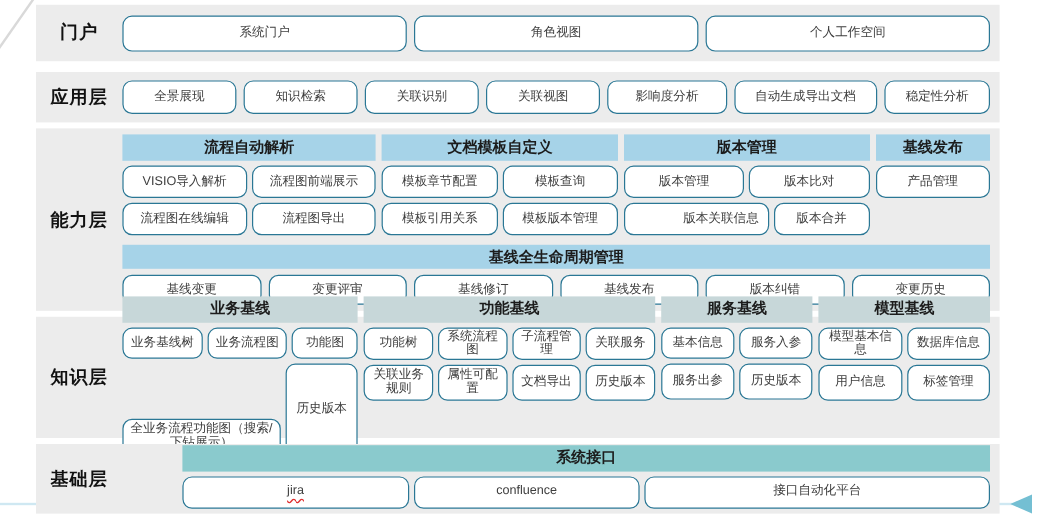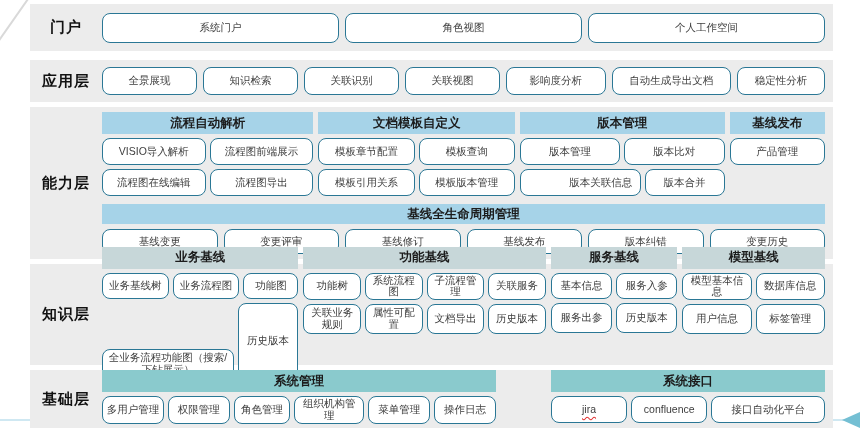--- a/index.html
+++ b/index.html
@@ -302,43 +302,20 @@
             </div>
           </div>
         </div>
       </div>
     </div>
 </div>
 <div class="band" id="band-4">
   <div class="band-label">基础层</div>
   <div class="band-content">
       <div class="groups-row">
-        <div class="grp" style="flex: 378 1 0px;">
-          <div class="grp-header" style="background: var(--hdr-teal);">系统管理</div>
-          <div class="btn-row" style="gap: 4px;">
-            <div class="btn" style="min-height: 27px; flex: 1 1 0px;">
-              <span>多用户管理</span>
-            </div>
-            <div class="btn" style="min-height: 27px; flex: 1 1 0px;">
-              <span>权限管理</span>
-            </div>
-            <div class="btn" style="min-height: 27px; flex: 0.9 1 0px;">
-              <span>角色管理</span>
-            </div>
-            <div class="btn" style="min-height: 27px; flex: 1.15 1 0px;">
-              <span>组织机构管理</span>
-            </div>
-            <div class="btn" style="min-height: 27px; flex: 1 1 0px;">
-              <span>菜单管理</span>
-            </div>
-            <div class="btn" style="min-height: 27px; flex: 1 1 0px;">
-              <span>操作日志</span>
-            </div>
-          </div>
-        </div>
         <div class="grp" style="flex: 263 1 0px; margin-left: 50px;">
           <div class="grp-header" style="background: var(--hdr-teal);">系统接口</div>
           <div class="btn-row" style="gap: 4px;">
             <div class="btn" style="min-height: 27px; flex: 1 1 0px;">
               <span class="wavy">jira</span>
             </div>
             <div class="btn" style="min-height: 27px; flex: 1 1 0px;">
               <span>confluence</span>
             </div>
             <div class="btn" style="min-height: 27px; flex: 1.55 1 0px;">

